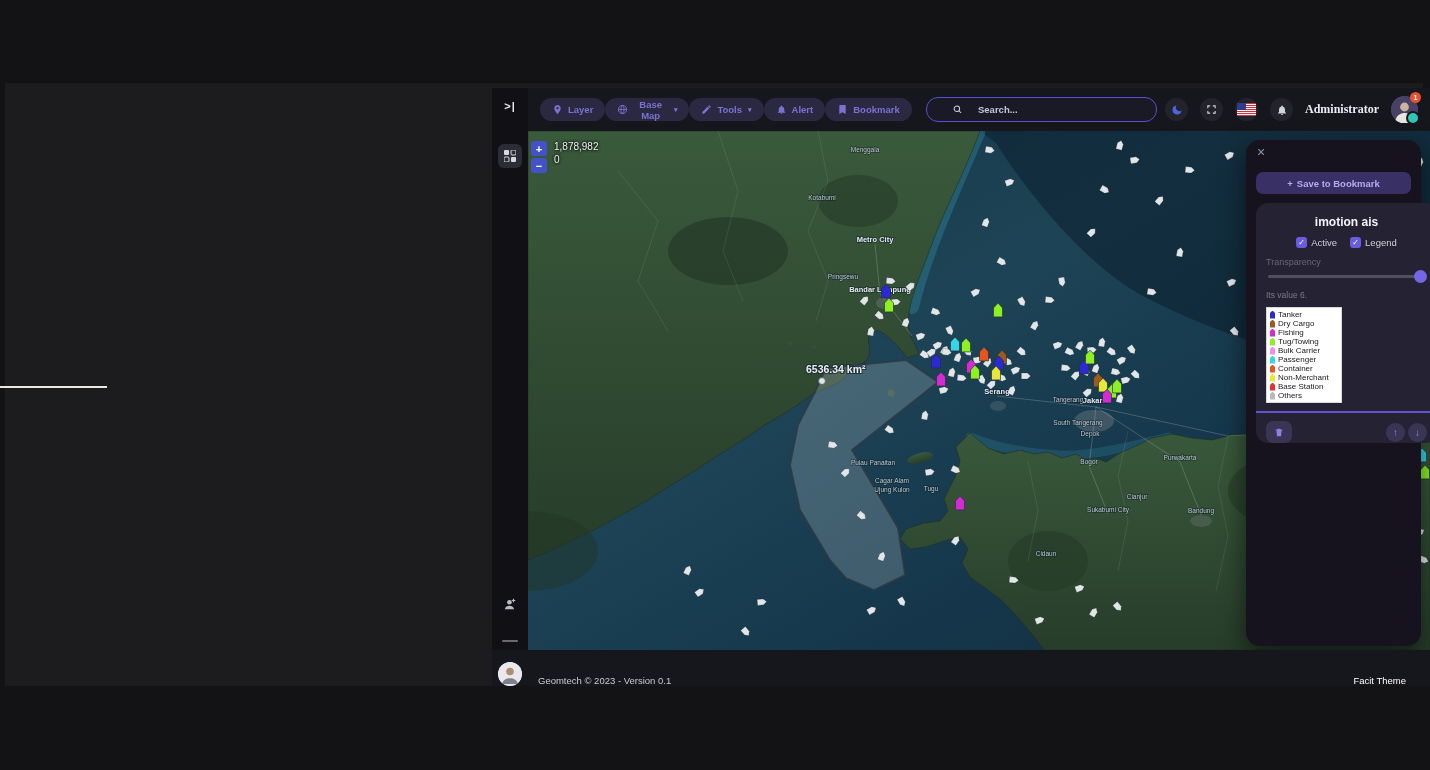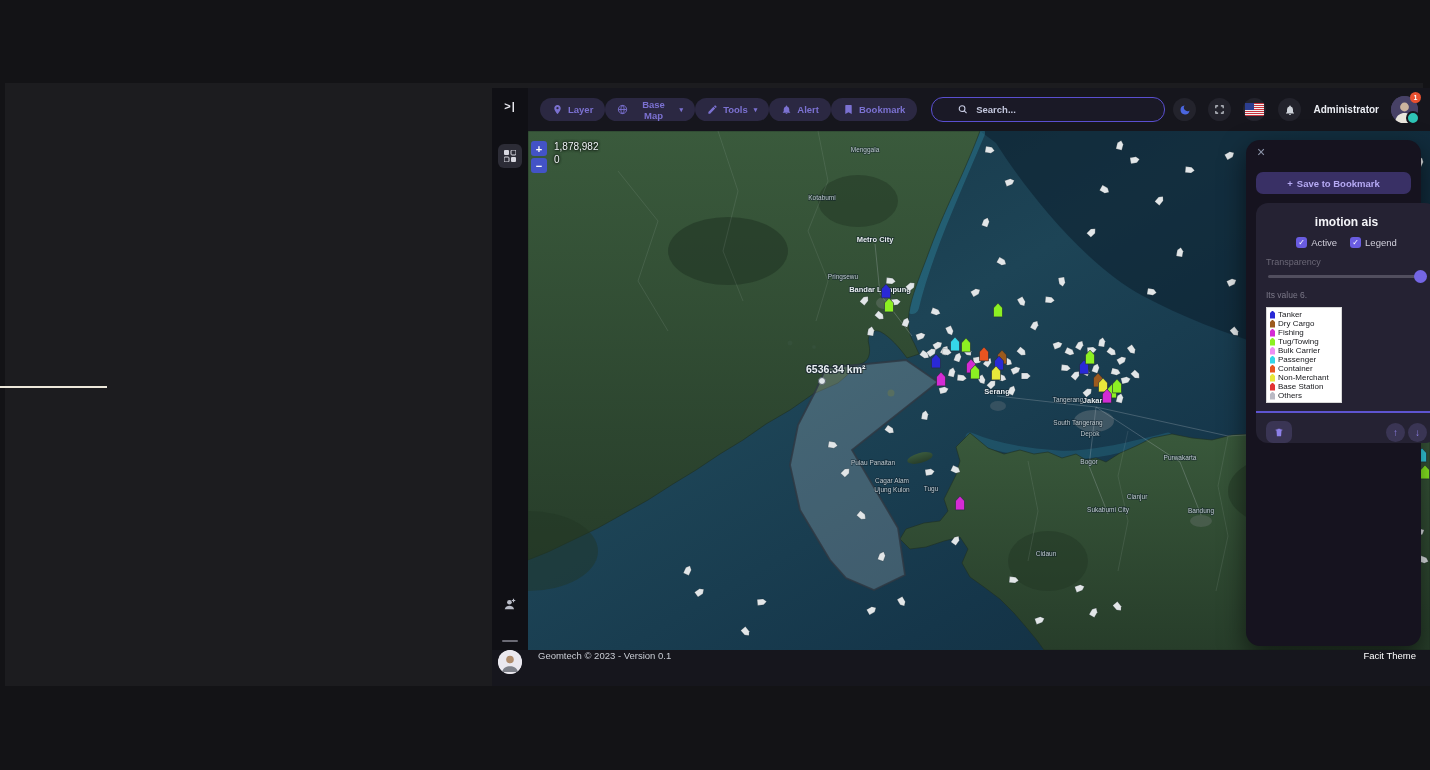--- a/index.html
+++ b/index.html
@@ -13,29 +13,29 @@
   .mm{font-size:7.5px;fill:#e6ebee;font-weight:bold;text-anchor:middle;paint-order:stroke;stroke:#0e1d28;stroke-width:1.6px;stroke-opacity:.6;font-family:"Liberation Sans",sans-serif;}
   .area-label{font-size:10.5px;fill:#e9eff3;font-weight:bold;paint-order:stroke;stroke:#1a2630;stroke-width:2.2px;stroke-opacity:.75;font-family:"Liberation Sans",sans-serif;}
   .vw{fill:#e2e6e8;stroke:rgba(10,20,26,.35);stroke-width:.5;}
   .vc{stroke:#26303a;stroke-width:.45;}
 
   
   .toolbar{position:absolute;left:36px;top:0;width:902px;height:43px;background:#16161d;display:flex;align-items:center;padding:0 12px 0 12px;box-sizing:border-box;gap:8px;z-index:4;}
   .tbtn{height:23px;padding:0 12px;border:none;border-radius:12px;background:#2b2842;color:#7b71d1;font-size:9.5px;font-weight:bold;display:inline-flex;align-items:center;gap:5px;font-family:"Liberation Sans",sans-serif;cursor:pointer;}
   .tbtn svg{flex:0 0 auto;}
   .caret{font-size:7px;margin-left:1px;}
-  .search{width:182px;height:23px;border:1px solid #5a4fd0;border-radius:12px;background:#1a1926;display:flex;align-items:center;gap:6px;padding:0 26px;margin-left:6px;}
+  .search{width:182px;height:23px;border:1px solid #5a4fd0;border-radius:12px;background:#1a1926;display:flex;align-items:center;gap:14px;padding:0 26px;margin-left:6px;}
   .search input{background:transparent;border:none;outline:none;color:#d6d9ea;font-size:9.5px;font-weight:bold;width:100%;font-family:"Liberation Sans",sans-serif;}
   .search input::placeholder{color:#c3c7dd;}
   .tb-right{margin-left:auto;display:flex;align-items:center;gap:12px;}
   .chip{width:23px;height:23px;border-radius:50%;background:#23232c;display:flex;align-items:center;justify-content:center;color:#cfd3da;cursor:pointer;}
   .chip.moon{color:#4b66e0;}
   .flag{width:19px;height:13px;background:repeating-linear-gradient(#c8333d 0 1px,#f2f2f2 1px 2px);position:relative;border-radius:1px;}
   .flag::before{content:"";position:absolute;left:0;top:0;width:9px;height:7px;background:#2c3e8f;}
-  .admin{font-size:10px;font-weight:bold;color:#eceef4;}
+  .admin{font-size:12px;font-weight:bold;color:#eceef4;font-family:Liberation Serif, serif;}
   .avatar{width:27px;height:27px;border-radius:50%;background:#433e63;position:relative;cursor:pointer;}
   .avatar svg{position:absolute;left:0;top:0;}
   .badge{position:absolute;right:-3px;top:-4px;min-width:11px;height:11px;border-radius:6px;background:#e8502f;color:#fff;font-size:7px;font-weight:bold;display:flex;align-items:center;justify-content:center;}
   .statusdot{position:absolute;right:-2px;bottom:-2px;width:10px;height:10px;border-radius:50%;background:#2ec4b6;border:2px solid #15151c;box-sizing:content-box;}
 
   
   .sidebar{position:absolute;left:0;top:0;width:36px;height:562px;background:#101015;z-index:5;}
   .sb-toggle{position:absolute;left:0;top:12px;width:36px;text-align:center;color:#e9e9ef;font-size:11px;font-weight:bold;letter-spacing:1px;cursor:pointer;}
   .sb-grid{position:absolute;left:6px;top:56px;width:24px;height:24px;border-radius:6px;background:#2c2c36;display:flex;align-items:center;justify-content:center;cursor:pointer;}
   .sb-person{position:absolute;left:6px;bottom:34px;width:24px;height:24px;display:flex;align-items:center;justify-content:center;color:#b9bcc6;cursor:pointer;}
@@ -63,21 +63,21 @@
   .legendbox{background:#ffffff;width:76px;padding:2px 3px;box-sizing:border-box;border:1px solid #d8d8d8;}
   .lgi{display:flex;align-items:center;gap:3px;font-size:8px;color:#17181c;line-height:9px;font-family:"Liberation Sans",sans-serif;}
   .lgm{display:inline-block;width:5px;height:8px;flex:0 0 auto;clip-path:polygon(50% 0,100% 32%,100% 100%,0 100%,0 32%);}
   .ldivider{height:2px;background:#5e54d0;margin:8px -10px 8px;}
   .btnrow{display:flex;justify-content:space-between;align-items:center;}
   .trash-btn{width:26px;height:22px;background:#3a3554;border:none;border-radius:7px;color:#8d80e8;display:flex;align-items:center;justify-content:center;cursor:pointer;}
   .arrows{display:flex;gap:3px;}
   .circ{width:19px;height:19px;border-radius:50%;background:#3a3554;border:none;color:#8d80e8;font-size:10px;display:flex;align-items:center;justify-content:center;cursor:pointer;font-family:"Liberation Sans",sans-serif;}
 
   
-  .footer{position:absolute;left:0;bottom:0;width:938px;height:36px;background:#16161d;display:flex;align-items:flex-start;box-sizing:border-box;padding:0 14px 0 6px;z-index:7;}
+  .footer{position:absolute;left:0;bottom:0;width:938px;height:36px;background:#16161d;display:flex;align-items:flex-end;box-sizing:border-box;padding:0 24px 0 6px;z-index:7;}
   .f-avatar{width:24px;height:24px;border-radius:50%;background:#eae8ef;overflow:hidden;position:relative;flex:0 0 auto;}
   .f-copy{margin-left:16px;font-size:9.5px;color:#c9ccd4;}
   .f-theme{margin-left:auto;font-size:9.5px;font-weight:normal;color:#fff;}
 
   
   .gold{position:absolute;left:5px;top:166px;width:627px;height:440px;background:#d2a350;z-index:10;}
   .gold h1{position:absolute;left:66px;top:260px;margin:0;color:#fff;font-size:45px;line-height:57px;font-weight:bold;letter-spacing:.5px;transform:scaleX(.76);transform-origin:left top;white-space:nowrap;}
   .gold h1 span{display:block;}
   .gold p{position:absolute;left:66px;top:404px;width:515px;margin:0;color:#fff;font-size:21.5px;line-height:35.8px;letter-spacing:.2px;}
   .accent-line{position:absolute;left:0;top:386px;width:107px;height:2px;background:#ece7da;z-index:11;}

